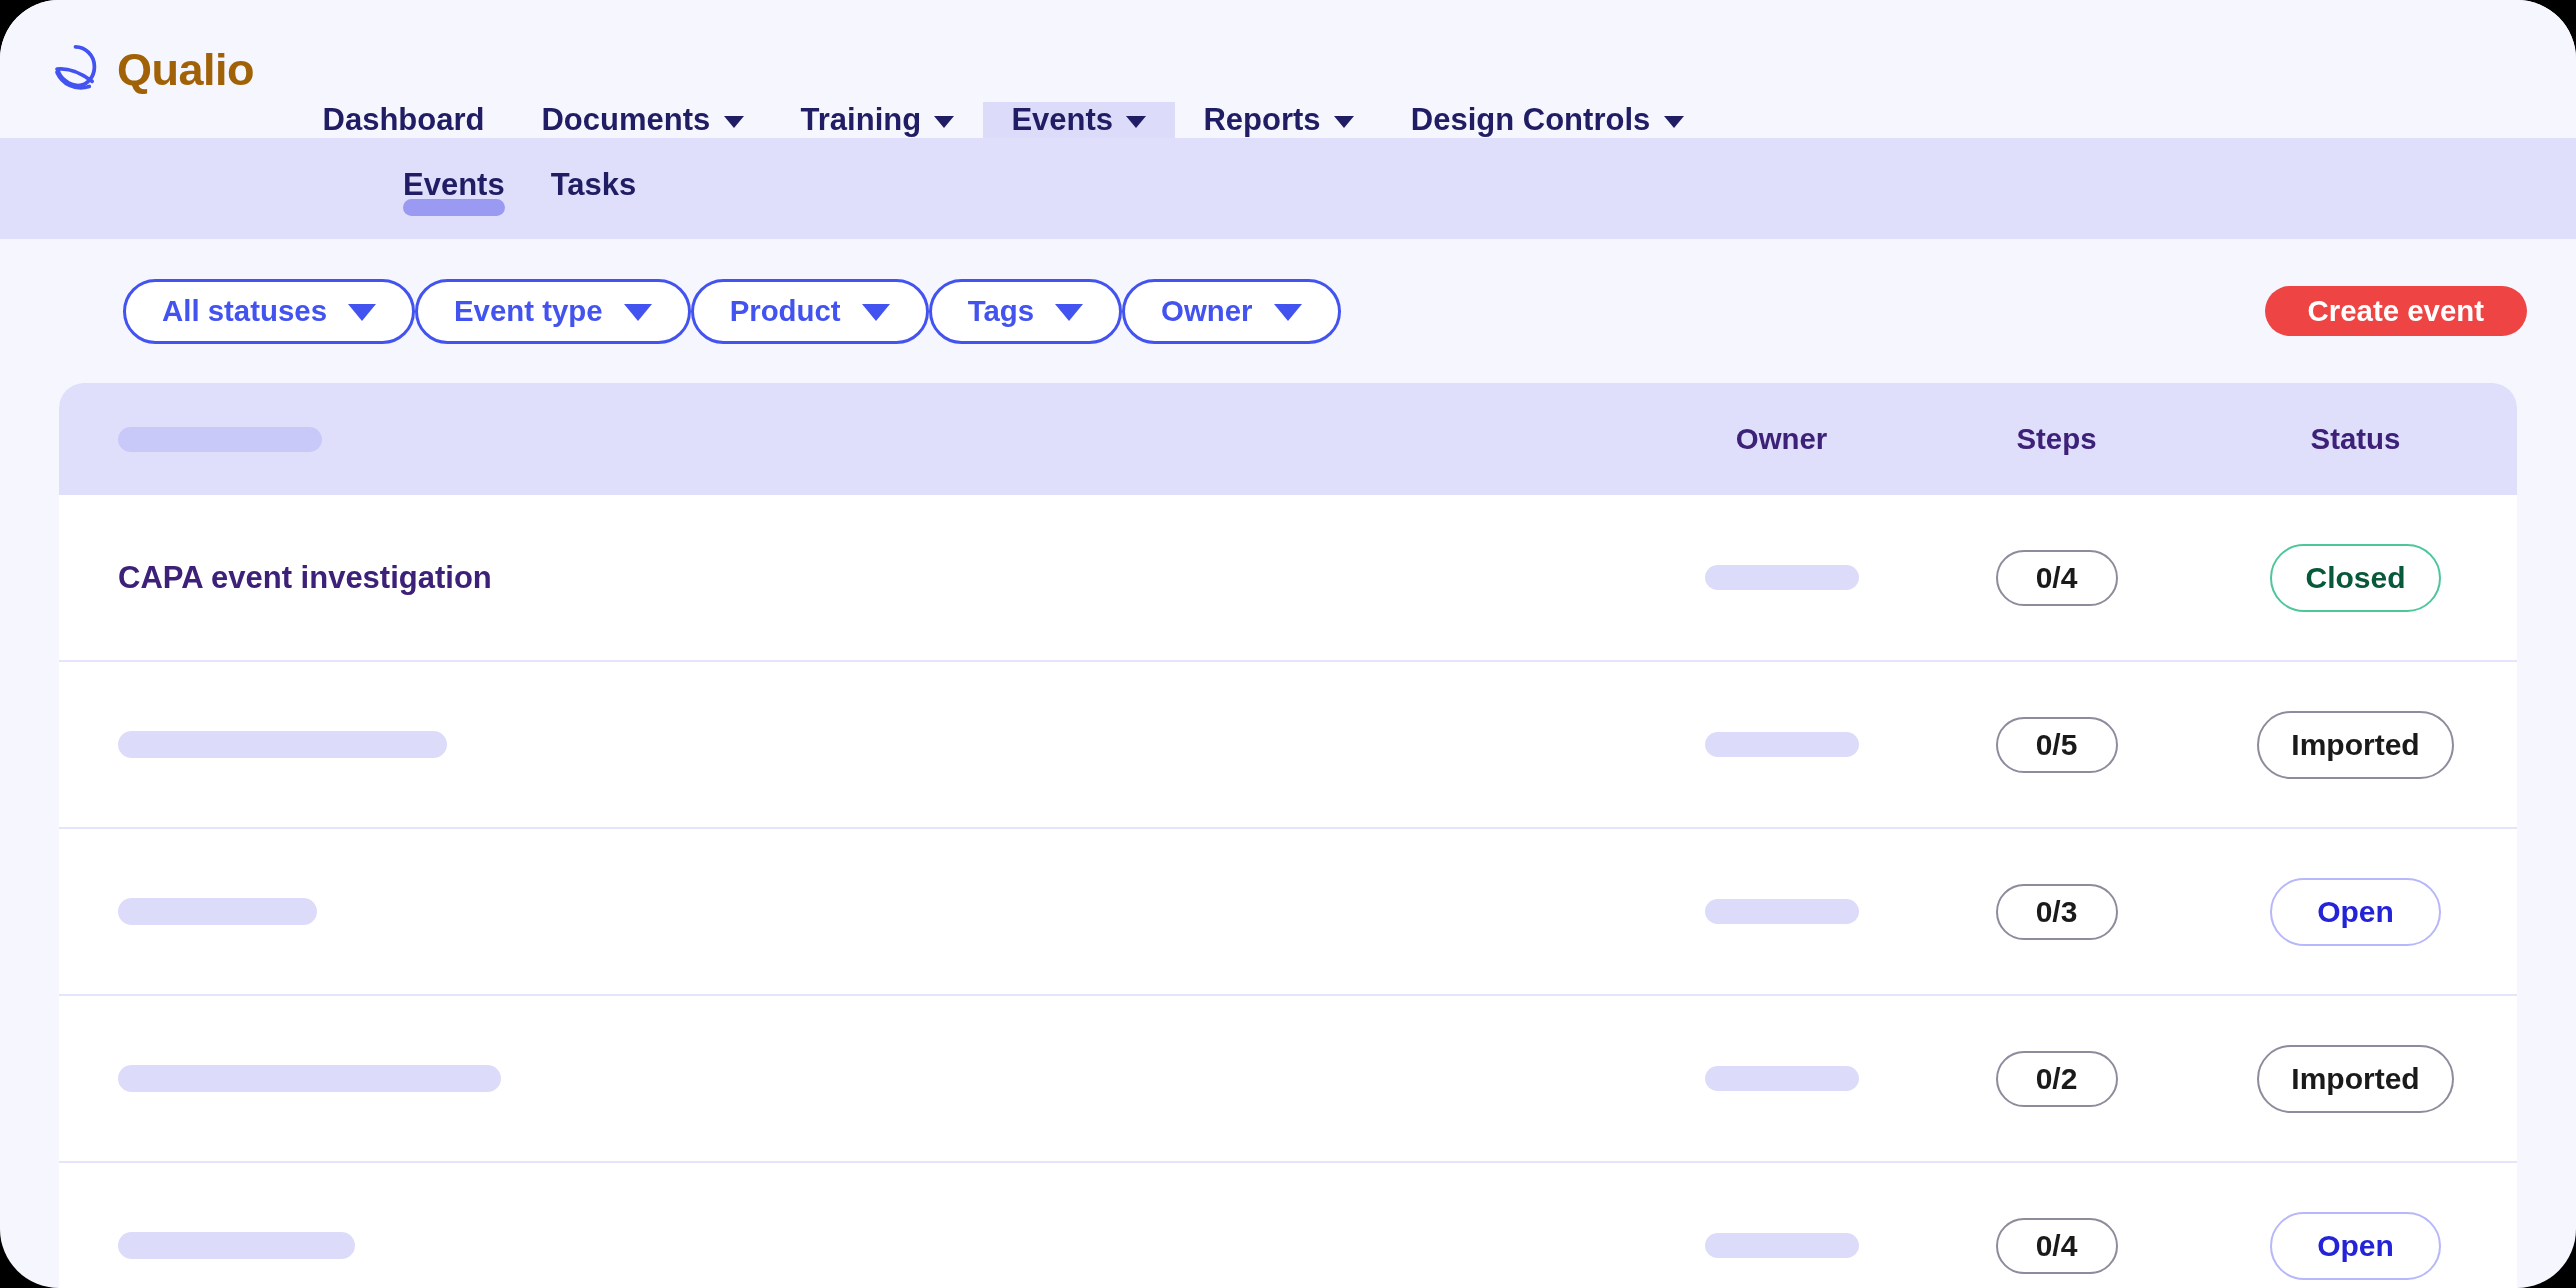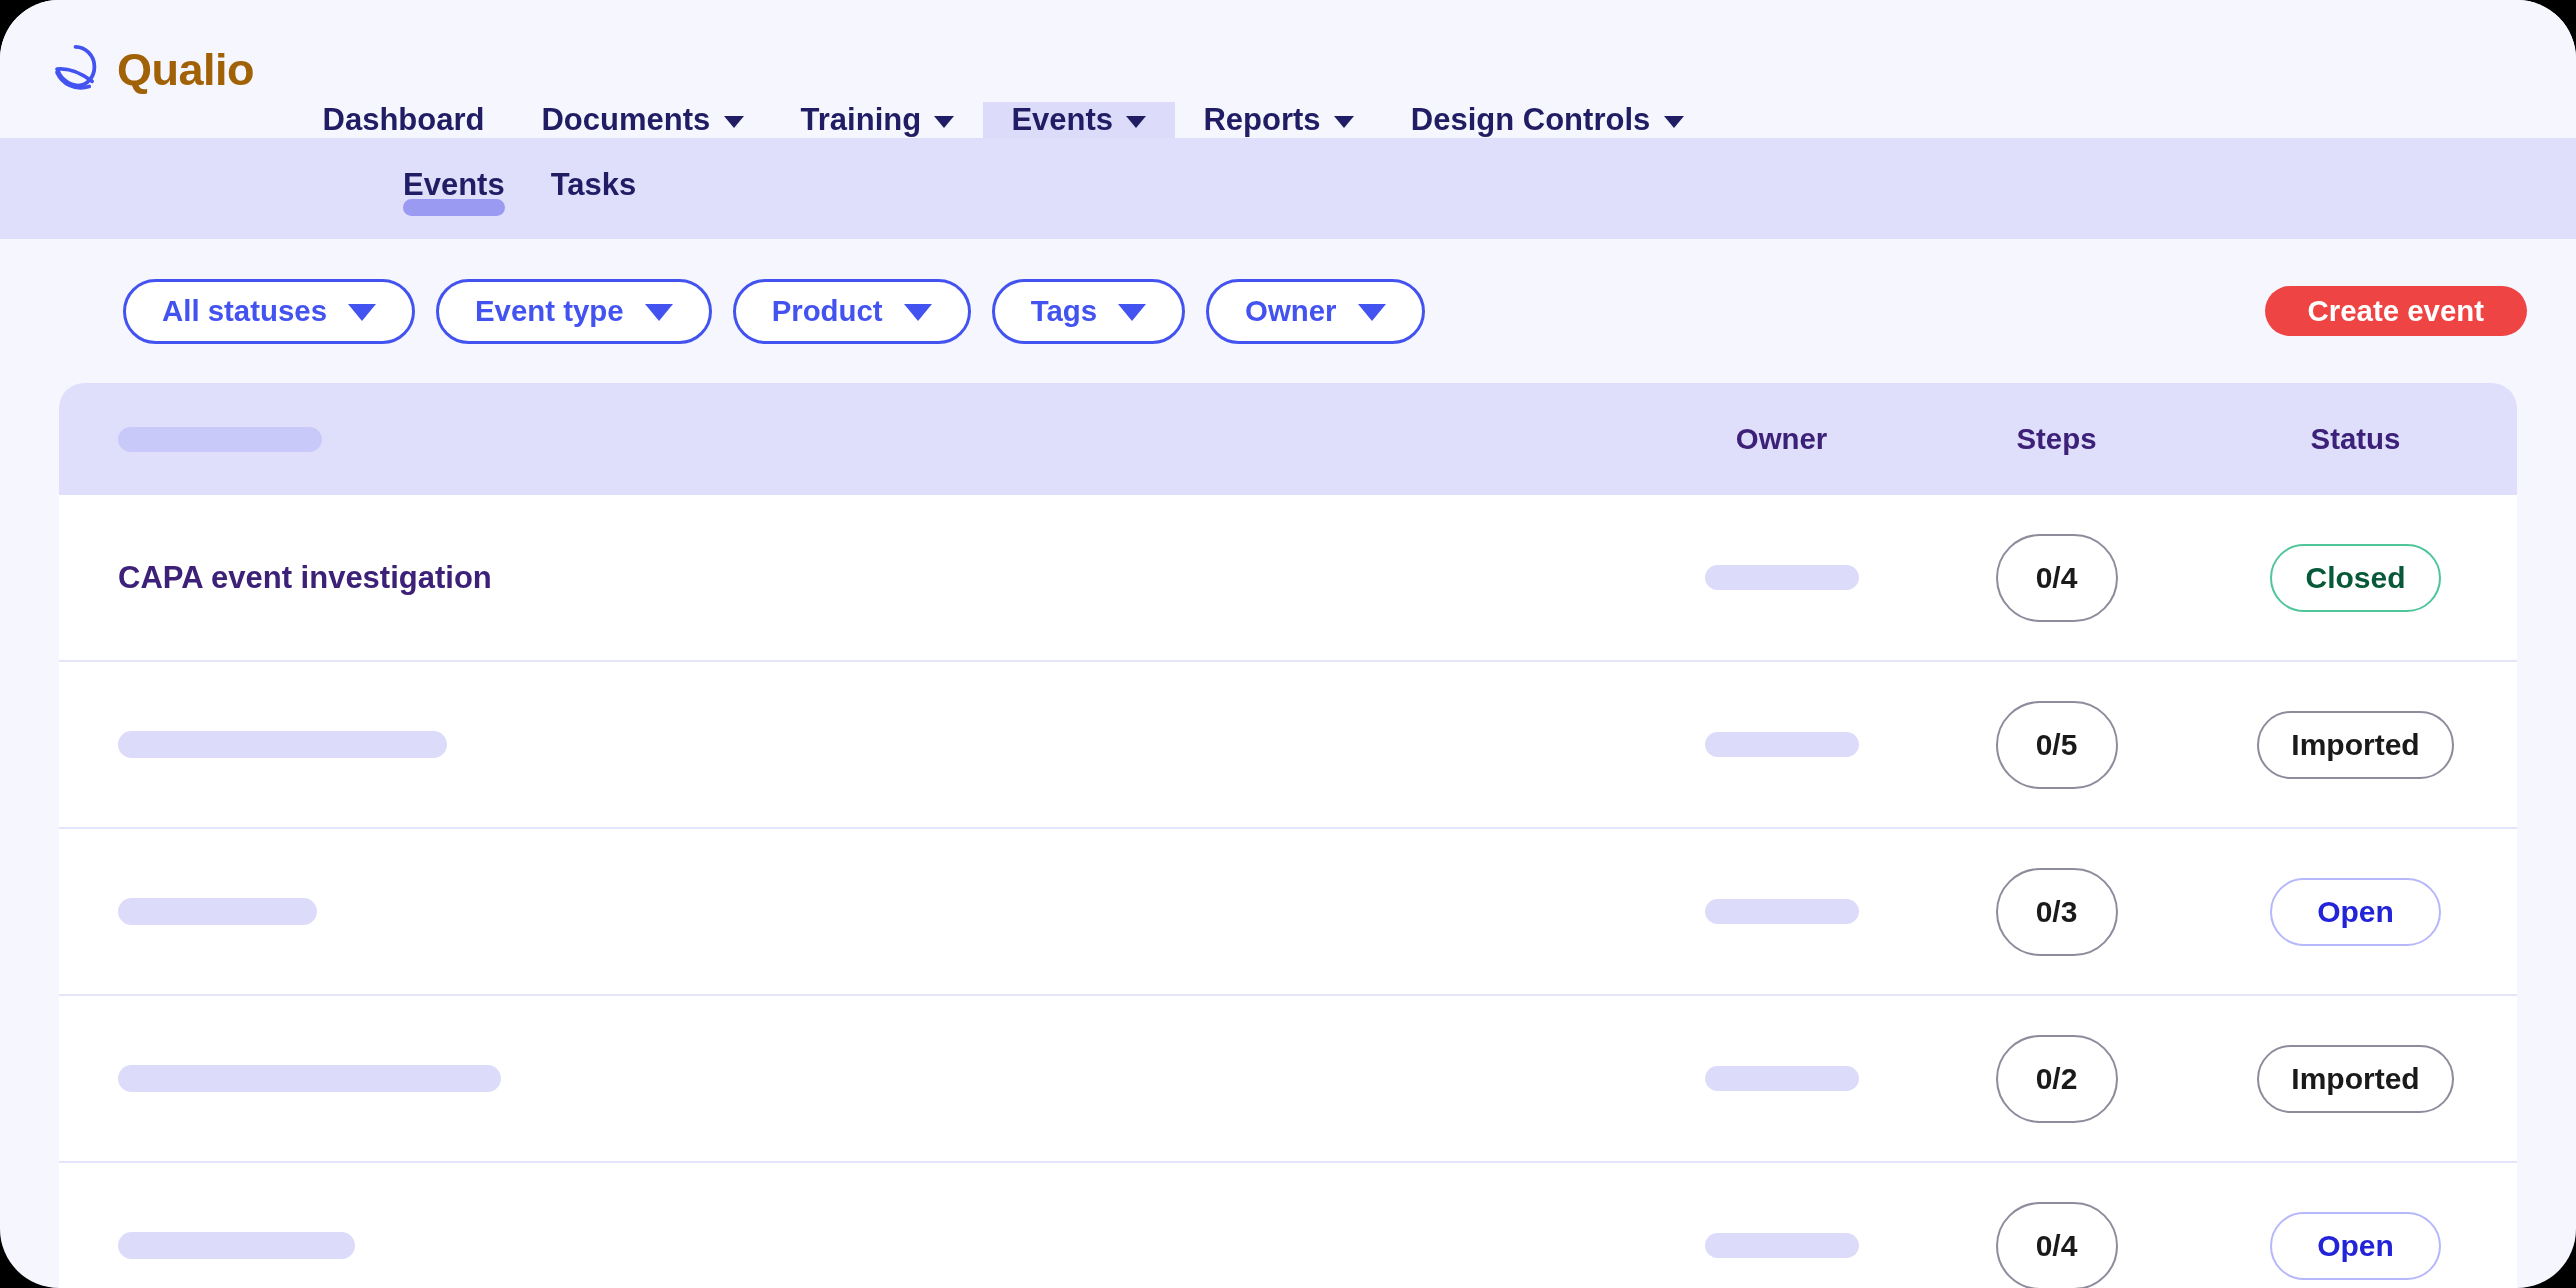--- a/index.html
+++ b/index.html
@@ -109,21 +109,20 @@
   .filterbar {
     height: 144px;
     background: #f6f6fe;
     display: flex;
     align-items: center;
     padding: 0 49px 0 123px;
   }
   .filters {
     display: flex;
     align-items: center;
-    gap: 21px;
     flex: 1;
   }
   .pill-filter {
     display: inline-flex;
     align-items: center;
     gap: 21px;
     height: 65px;
     padding: 0 36px;
     border: 3.8px solid #4353f0;
     border-radius: 949px;
@@ -220,21 +219,21 @@
     border-radius: 949px;
     height: 25px;
     width: 154px;
   }
 
   .steps-pill {
     display: inline-flex;
     align-items: center;
     justify-content: center;
     min-width: 122px;
-    height: 88px;
+    height: 56px;
     padding: 0 23px;
     border: 2.8px solid #8c8c9c;
     border-radius: 949px;
     background: #ffffff;
     color: #1a1a1a;
     font-size: 30px;
     font-weight: 600;
     box-sizing: border-box;
   }
 

